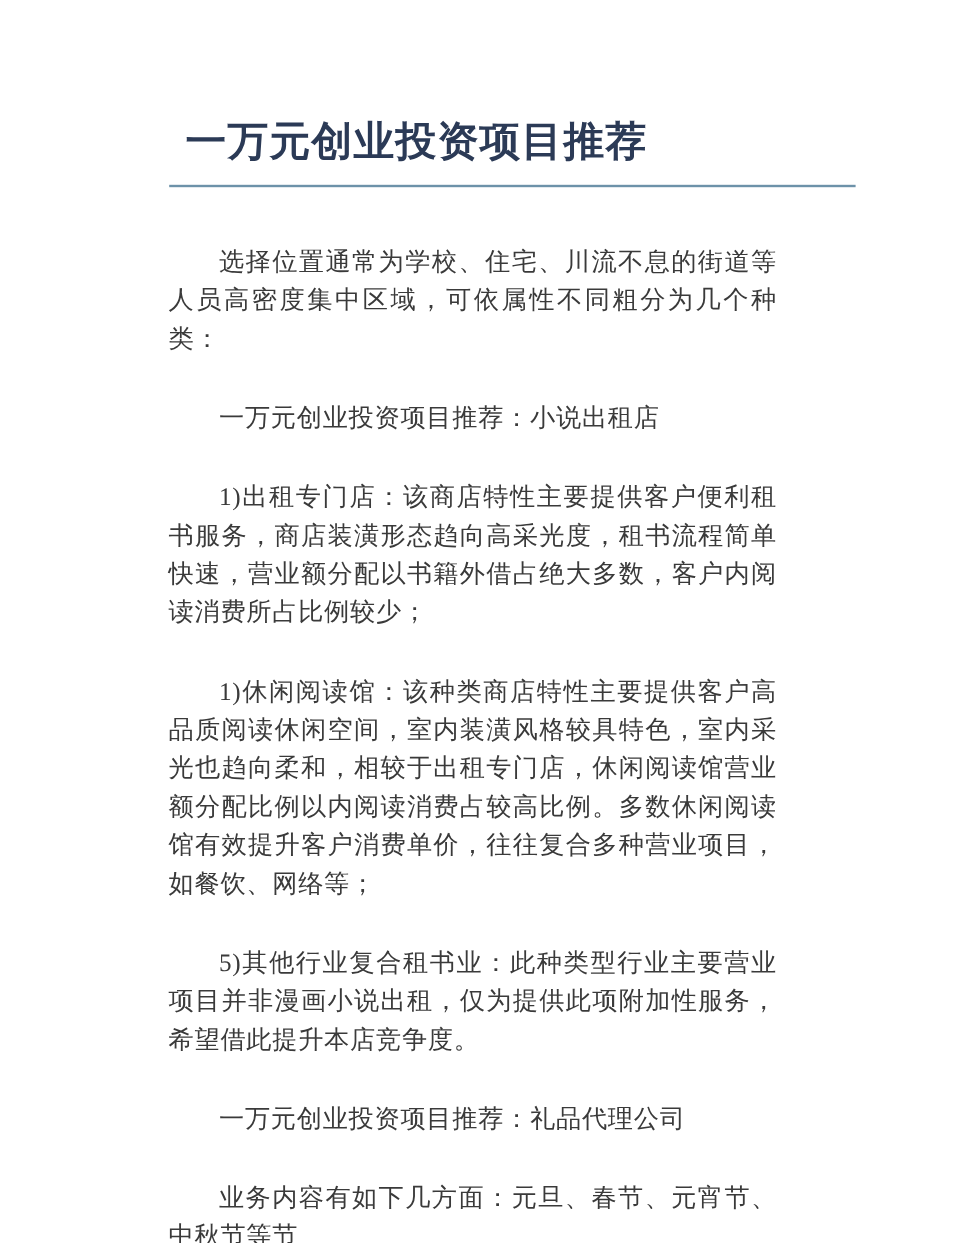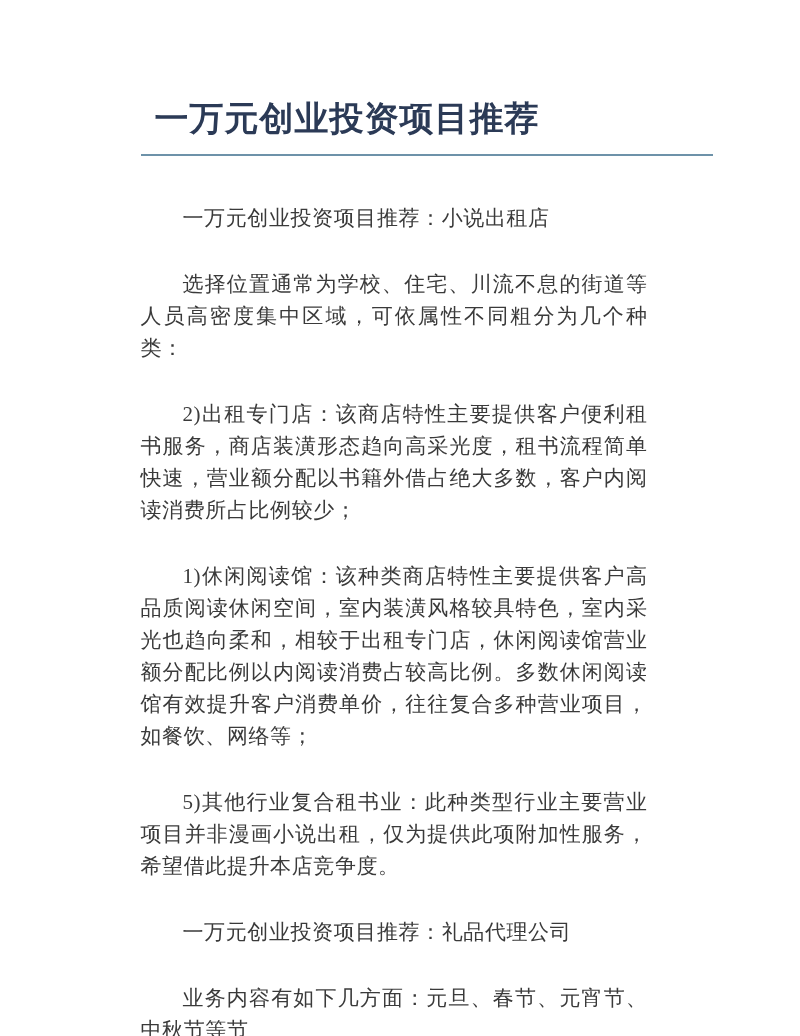--- a/index.html
+++ b/index.html
@@ -47,21 +47,21 @@
     margin-top: 46px;
   }
 </style>
 </head>
 <body>
 
 <div class="page">
   <h1 class="doc-title">一万元创业投资项目推荐</h1>
   <div class="title-divider"></div>
   <div class="doc-body">
+    <p>选择位置通常为学校、住宅、川流不息的街道等人员高密度集中区域，可依属性不同粗分为几个种类：</p>
     <p>一万元创业投资项目推荐：小说出租店</p>
-    <p>选择位置通常为学校、住宅、川流不息的街道等人员高密度集中区域，可依属性不同粗分为几个种类：</p>
-    <p>2)出租专门店：该商店特性主要提供客户便利租书服务，商店装潢形态趋向高采光度，租书流程简单快速，营业额分配以书籍外借占绝大多数，客户内阅读消费所占比例较少；</p>
+    <p>1)出租专门店：该商店特性主要提供客户便利租书服务，商店装潢形态趋向高采光度，租书流程简单快速，营业额分配以书籍外借占绝大多数，客户内阅读消费所占比例较少；</p>
     <p>1)休闲阅读馆：该种类商店特性主要提供客户高品质阅读休闲空间，室内装潢风格较具特色，室内采光也趋向柔和，相较于出租专门店，休闲阅读馆营业额分配比例以内阅读消费占较高比例。多数休闲阅读馆有效提升客户消费单价，往往复合多种营业项目，如餐饮、网络等；</p>
     <p>5)其他行业复合租书业：此种类型行业主要营业项目并非漫画小说出租，仅为提供此项附加性服务，希望借此提升本店竞争度。</p>
     <p>一万元创业投资项目推荐：礼品代理公司</p>
     <p>业务内容有如下几方面：元旦、春节、元宵节、中秋节等节</p>
   </div>
 </div>
 
 </body></html>

